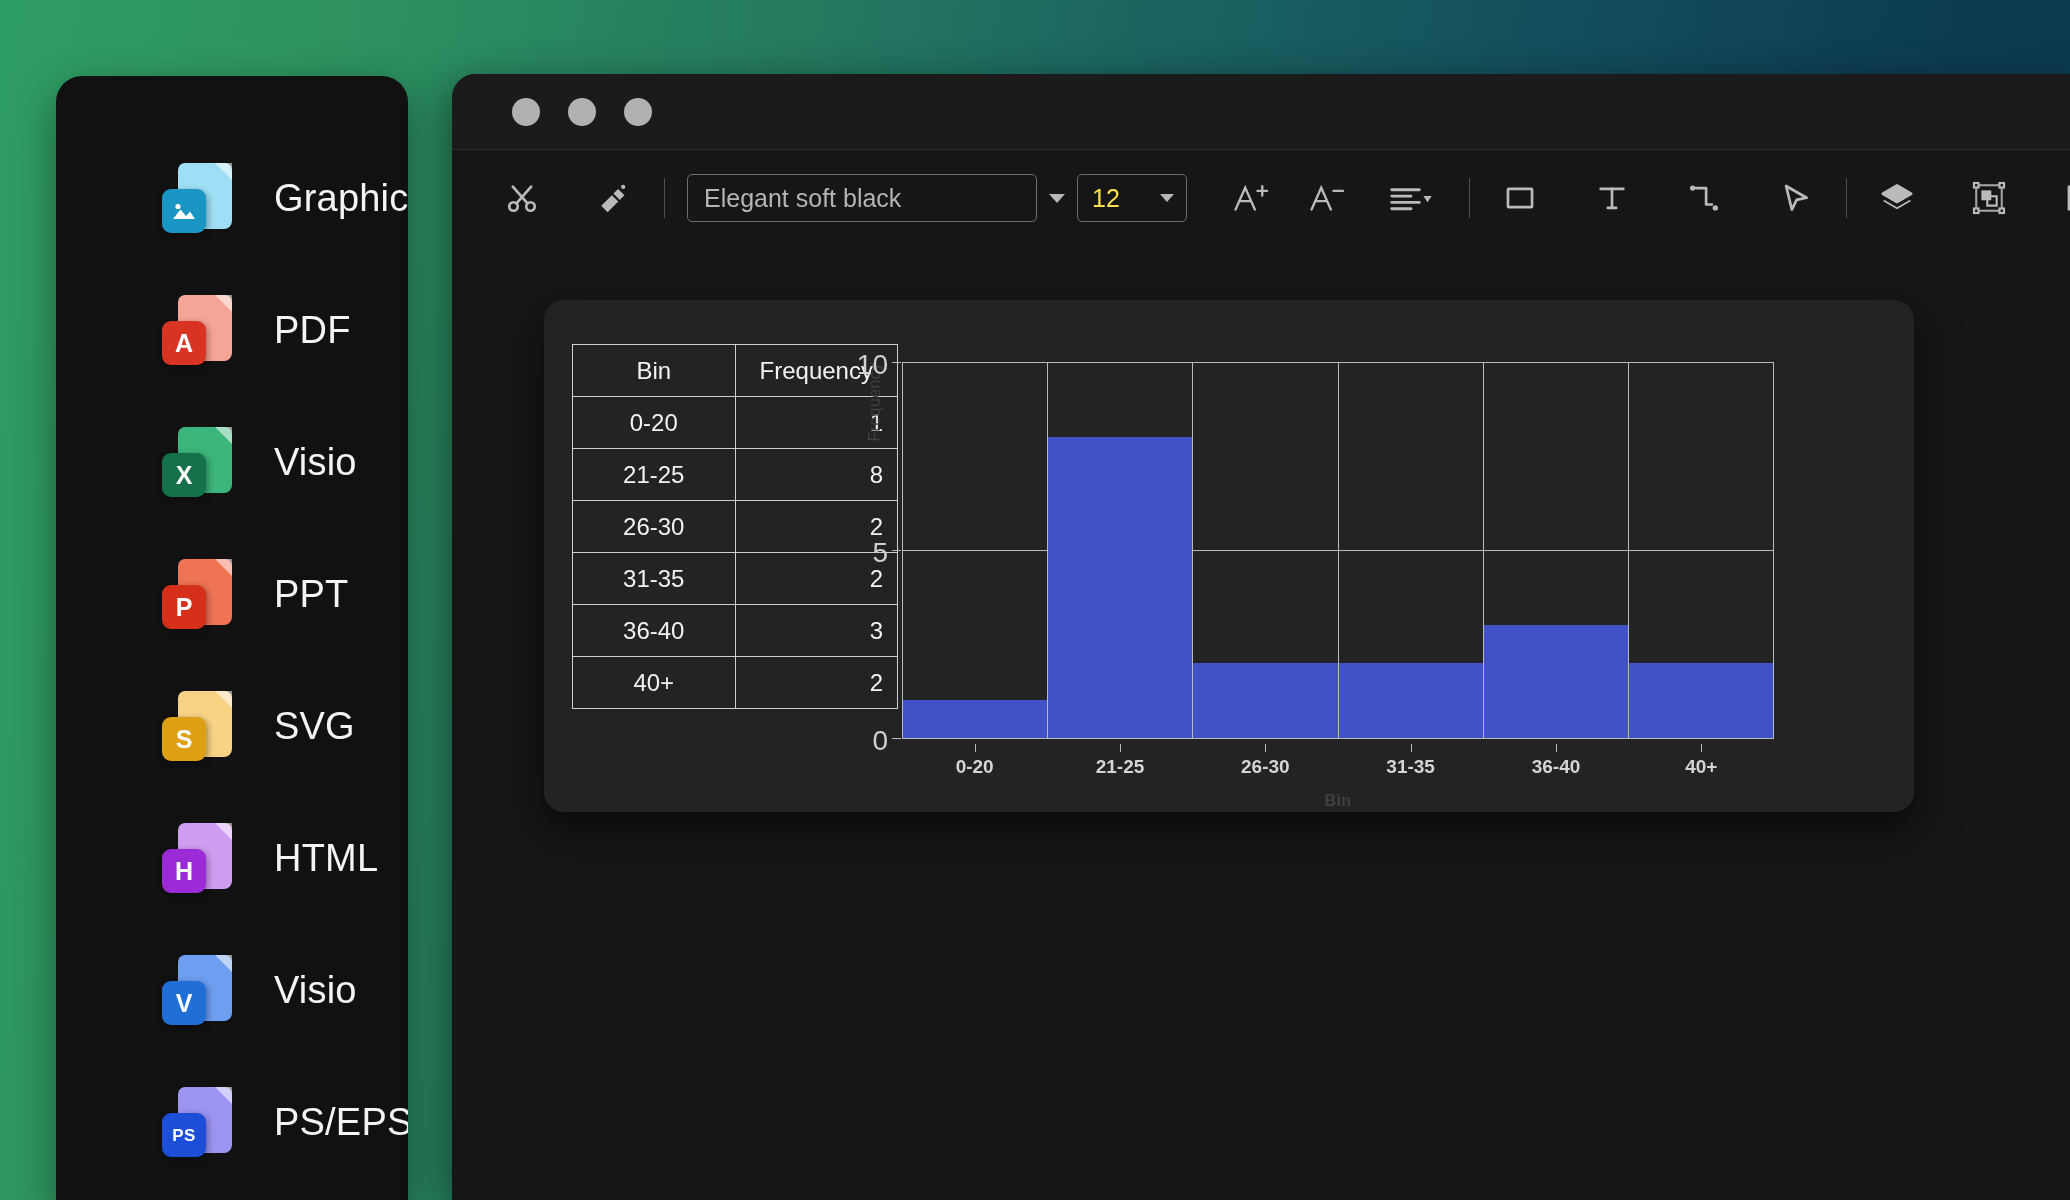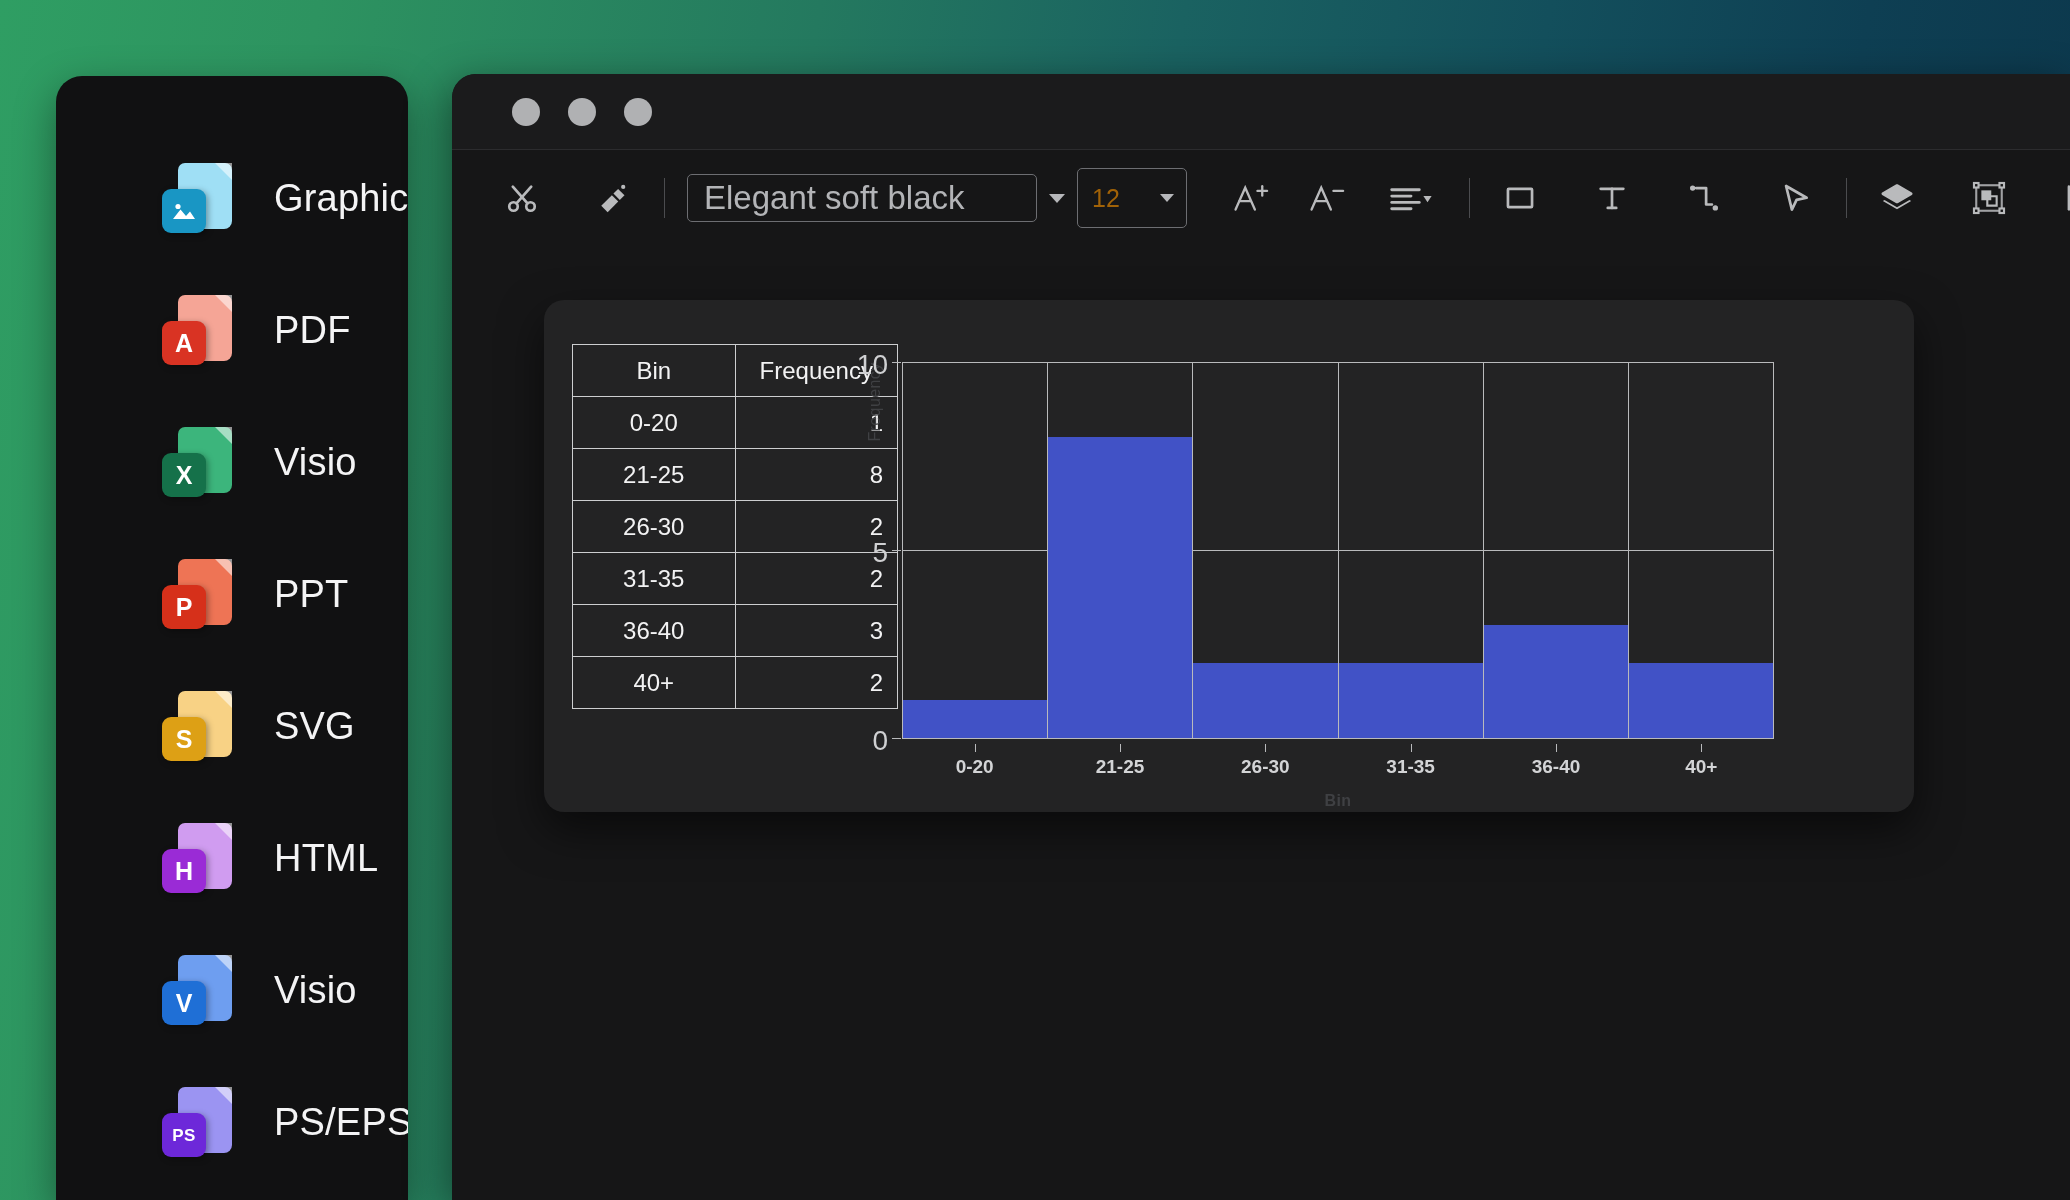--- a/index.html
+++ b/index.html
@@ -124,44 +124,44 @@
     flex: 0 0 1px;
   }
   .gap { width: 20px; flex: 0 0 20px; }
   .gap-l { width: 36px; flex: 0 0 36px; }
   #font-field {
     width: 350px; height: 48px;
     background: transparent;
     border: 1px solid #6d6e72;
     border-radius: 5px;
     color: #b3b4b7;
-    font-size: 33px;
+    font-size: 25px;
     font-family: "Liberation Sans", sans-serif;
     padding: 0 16px;
     outline: none;
   }
   #font-field::placeholder { color: #b3b4b7; }
   .caret {
     width: 40px; height: 44px;
     display: flex; align-items: center; justify-content: center;
     cursor: pointer;
     flex: 0 0 auto;
   }
   .caret::after {
     content: "";
     border-left: 8px solid transparent;
     border-right: 8px solid transparent;
     border-top: 9px solid #b6b7ba;
   }
   #size-field {
-    width: 110px; height: 60px;
+    width: 110px; height: 48px;
     background: transparent;
     border: 1px solid #6d6e72;
     border-radius: 5px;
-    color: #a16207;
+    color: #fde047;
     font-size: 25px;
     padding-left: 14px;
     display: flex; align-items: center;
     position: relative;
     cursor: pointer;
     flex: 0 0 110px;
   }
   #size-field .mini-caret {
     position: absolute; right: 12px; top: 50%;
     margin-top: -4px;
@@ -367,21 +367,21 @@
           <div class="fold"></div>
         <div class="badge" style="background:#1f6fd6">V</div>
       </div>
       <span class="side-label">Visio</span>
     </div>
 
     <div class="side-item">
       <div class="side-icon">
         <div class="page" style="background:#9b94f2"></div>
           <div class="fold"></div>
-        <div class="badge small" style="background:#6d28d9">PS</div>
+        <div class="badge small" style="background:#1d4ed8">PS</div>
       </div>
       <span class="side-label">PS/EPS</span>
     </div>
 
   </div>
 </div>
 
 <div id="window">
 
   <div id="titlebar">

